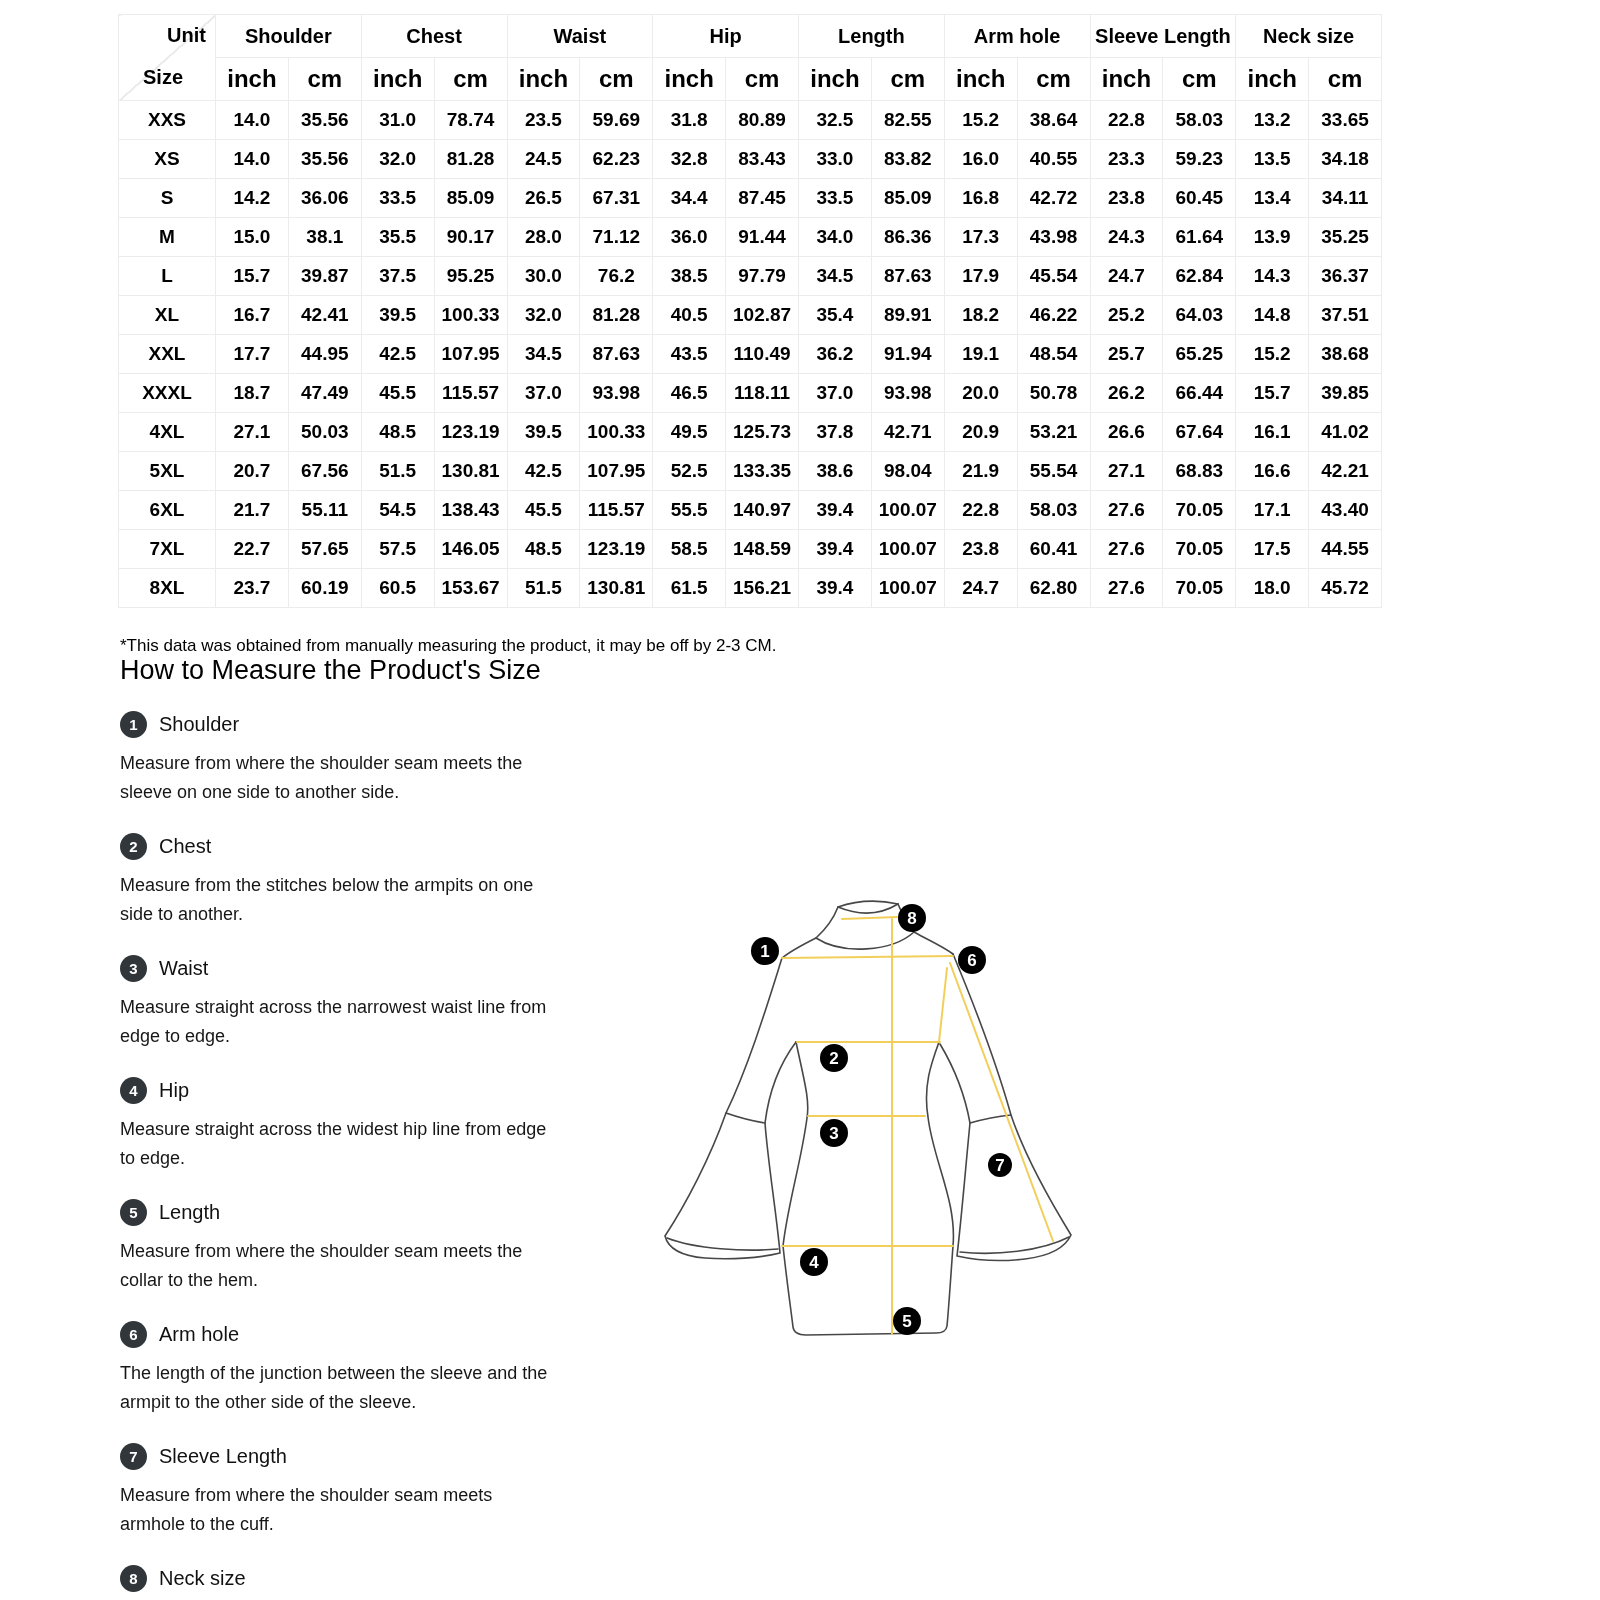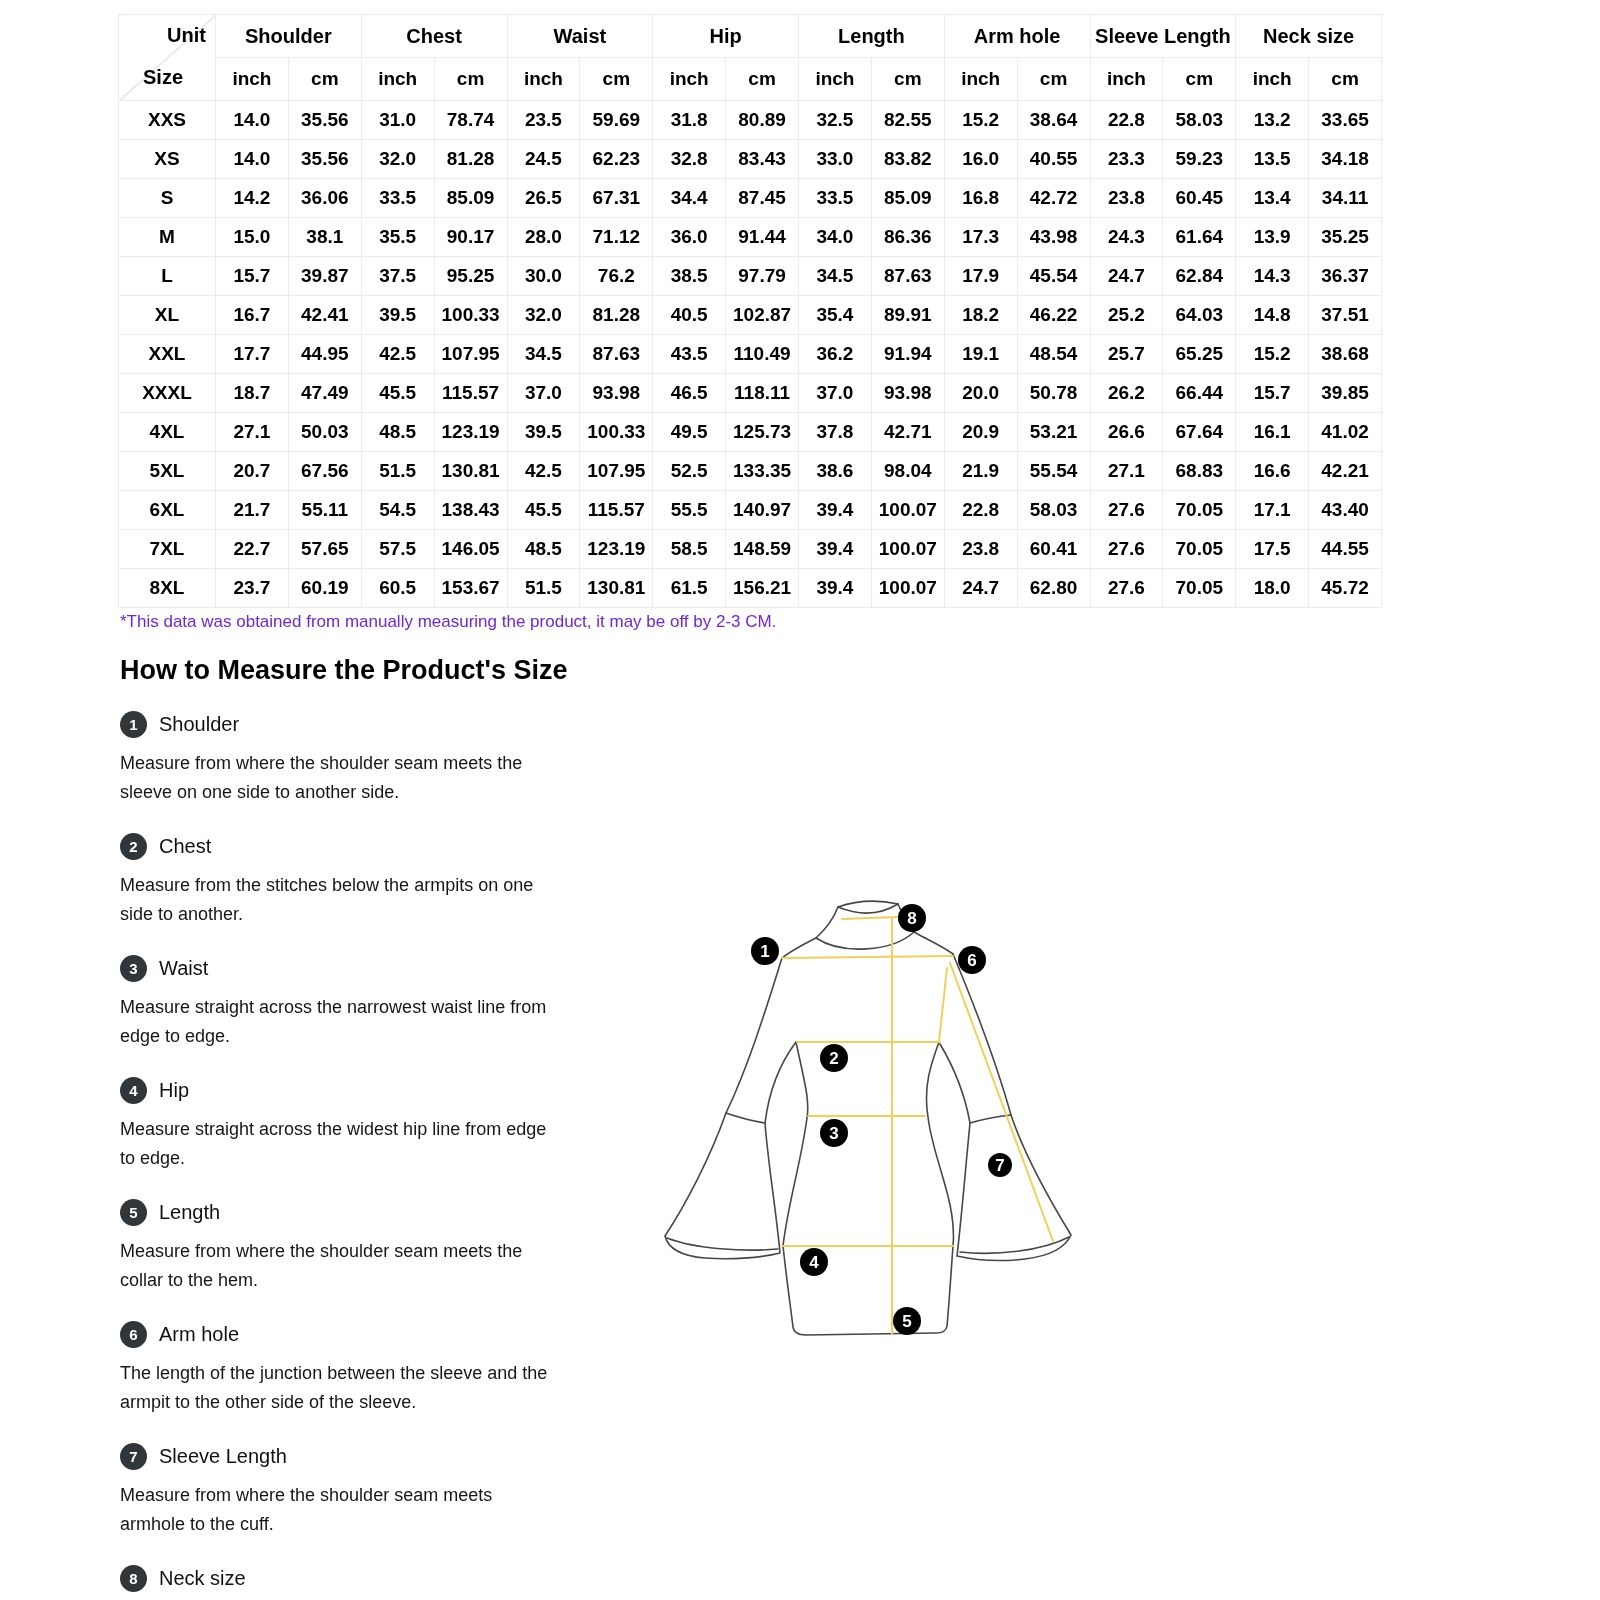--- a/index.html
+++ b/index.html
@@ -12,35 +12,35 @@
   .size-table{
     position:absolute;left:118px;top:14px;width:1264px;
     border-collapse:collapse;table-layout:fixed;background:#84cc16;
   }
   .size-table th,.size-table td{
     border:1px solid var(--grid,#ececec);
     text-align:center;vertical-align:middle;
     font-weight:700;color:#000;background:#fff;padding:0;
   }
   .size-table .group-row th{height:42px;font-size:20px;}
-  .size-table .unit-row th{height:42px;font-size:19px;}
+  .size-table .unit-row th{height:42px;font-size:24px;}
   .size-table tbody th,.size-table tbody td{height:38px;font-size:19px;}
   .size-table .corner{
     width:96px;position:relative;
     background-image:linear-gradient(to bottom right,
       #fff calc(50% - 0.7px),
       #e2e2e2 calc(50% - 0.7px),
       #e2e2e2 calc(50% + 0.7px),
       #fff calc(50% + 0.7px));
   }
   .corner .unit{position:absolute;top:9px;right:9px;font-size:20px;font-weight:700;}
   .corner .size{position:absolute;bottom:11px;left:24px;font-size:20px;font-weight:700;}
   
-  .footnote{position:absolute;left:120px;top:612px;margin:0;font-size:17px;color:#6d28d9;}
-  .how-title{position:absolute;left:120px;top:655px;margin:0;font-size:27px;font-weight:700;color:#000;}
+  .footnote{position:absolute;left:120px;top:636px;margin:0;font-size:17px;color:#000000;}
+  .how-title{position:absolute;left:120px;top:655px;margin:0;font-size:27px;font-weight:400;color:#000;}
   
   .steps{position:absolute;left:120px;top:711px;width:505px;}
   .step{margin:0 0 26px 0;}
   .step-head{display:flex;align-items:center;gap:12px;}
   .badge{
     width:27px;height:27px;border-radius:50%;flex:0 0 27px;
     background:var(--badge,#31363b);color:#fff;
     font-size:15px;font-weight:700;
     display:flex;align-items:center;justify-content:center;
   }

